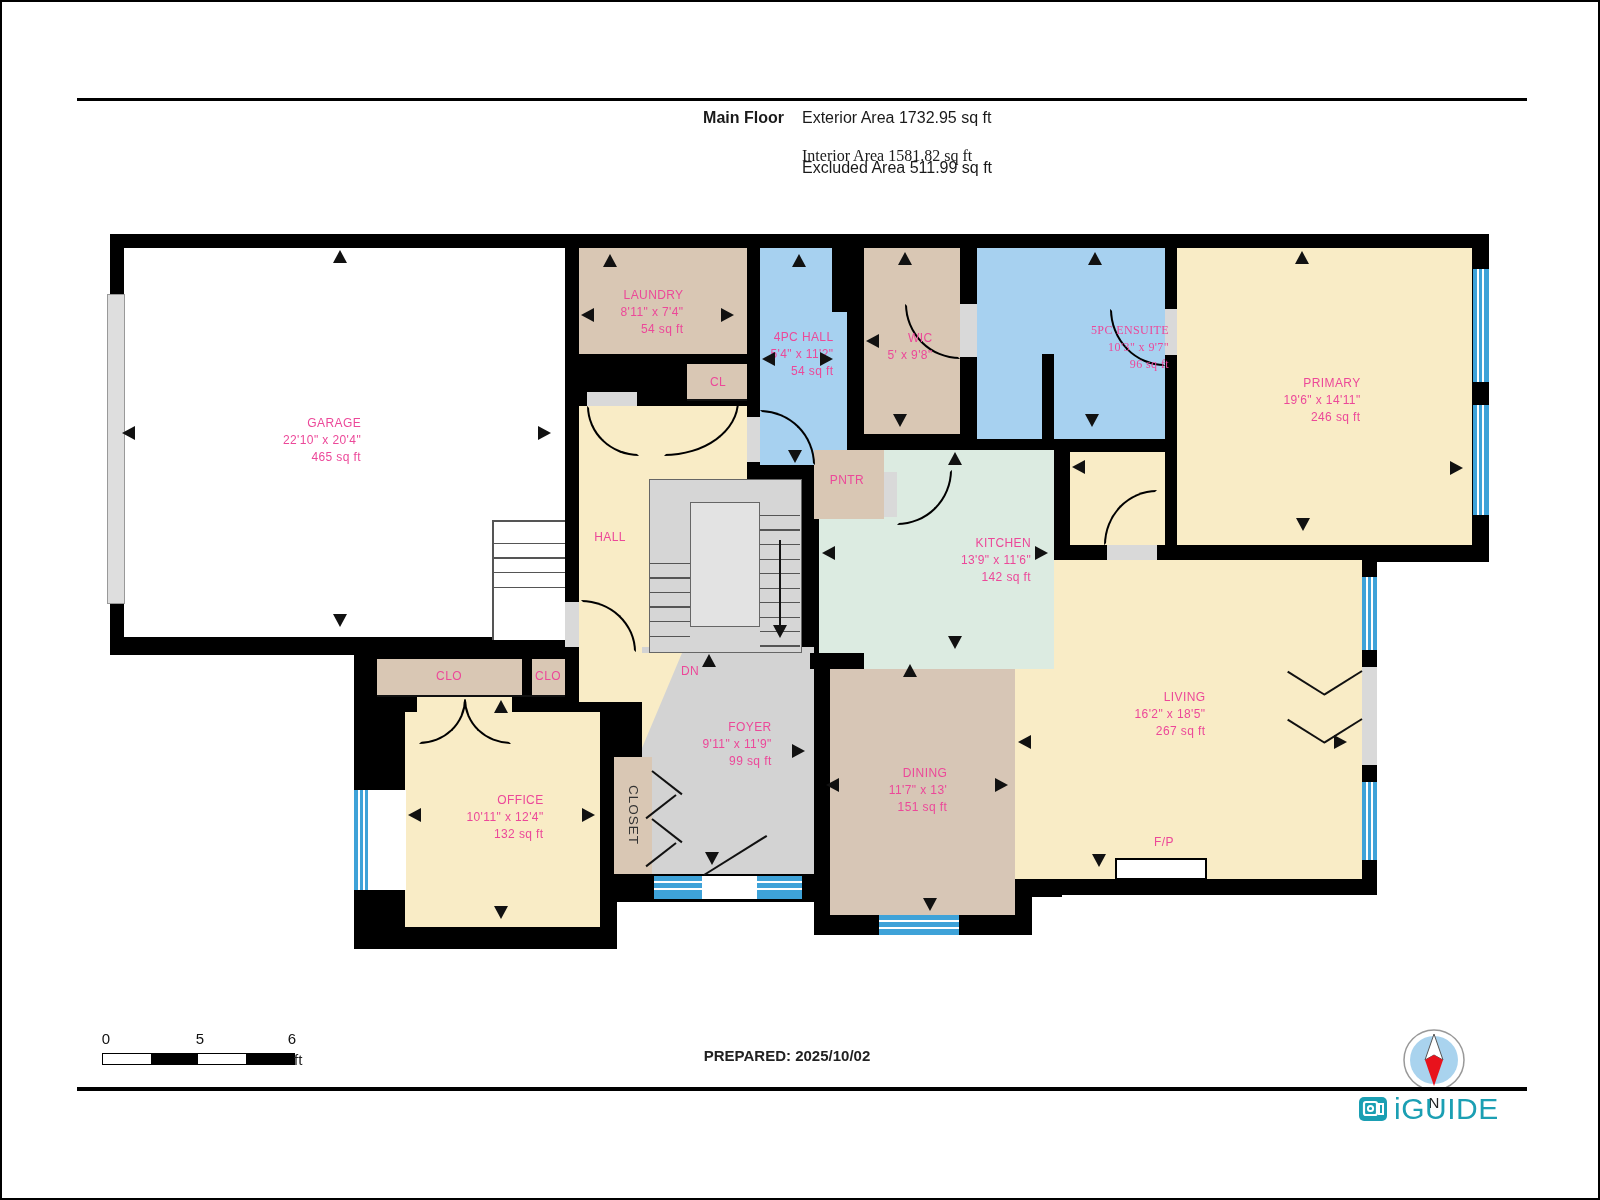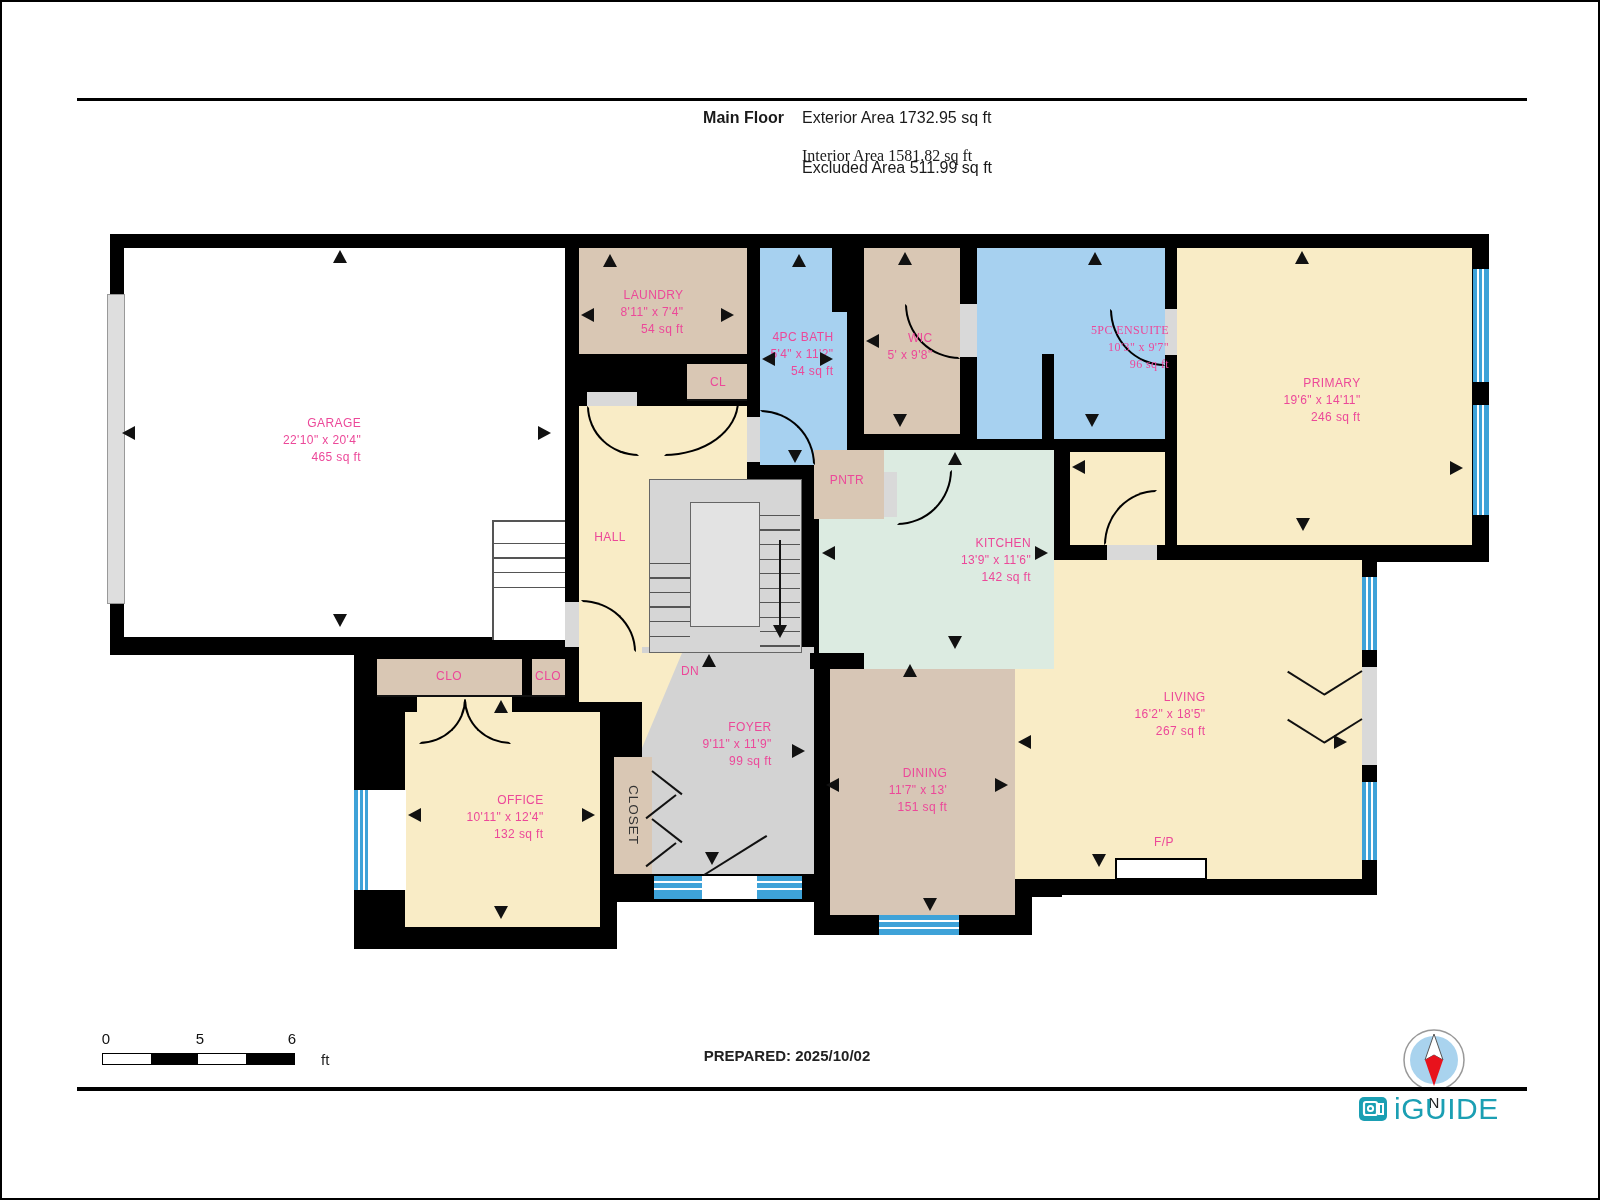--- a/index.html
+++ b/index.html
@@ -150,21 +150,21 @@
     </div>
   <div class="rl" style="left:650px;top:310px;">
     <div>LAUNDRY</div>
       <div>8'11" x 7'4"</div>
       <div>54 sq ft</div>
     </div>
   <div class="rl" style="left:716px;top:380px;">
     <div>CL</div>
     </div>
   <div class="rl" style="left:800px;top:352px;">
-    <div>4PC BATH</div>
+    <div>4PC HALL</div>
       <div>5'4" x 11'2"</div>
       <div>54 sq ft</div>
     </div>
   <div class="rl" style="left:908px;top:345px;">
     <div>WIC</div>
       <div>5' x 9'8"</div>
     </div>
   <div class="rl" style="left:1128px;top:345px;font-family:Liberation Serif, serif;">
     <div>5PC ENSUITE</div>
       <div>10'3" x 9'7"</div>
@@ -258,21 +258,21 @@
   <div class="ad" style="left:492px;top:904px;"></div>
   <div class="ar2" style="left:790px;top:742px;"></div>
   <div class="au" style="left:700px;top:652px;"></div>
   <div class="ad" style="left:703px;top:850px;"></div>
 
   <div class="scalenum" style="left:104px;top:1028px;">0</div>
   <div class="scalenum" style="left:198px;top:1028px;">5</div>
   <div class="scalenum" style="left:290px;top:1028px;">6</div>
   <div class="abs" style="left:100px;top:1051px;width:193px;height:12px;border:1.5px solid #000;box-sizing:border-box;
        background:linear-gradient(to right,#fff 0 25%,#000 25% 50%,#fff 50% 75%,#000 75% 100%);"></div>
-  <div class="abs footer-small" style="left:319px;top:1049px;">ft</div>
+  <div class="abs footer-small" style="left:292px;top:1049px;">ft</div>
   <div class="abs footer-small" style="left:785px;top:1045px;transform:translateX(-50%);font-weight:bold;">PREPARED: 2025/10/02</div>
 
   <div class="abs" style="left:1400px;top:1026px;width:64px;height:64px;">
     <svg width="64" height="64" viewBox="0 0 64 64">
       <circle cx="32" cy="32" r="30" fill="#ffffff" stroke="#999" stroke-width="1.5"></circle>
       <circle cx="32" cy="32" r="24" fill="#a9d3ee"></circle>
       <polygon points="32,6 41,32 32,27 23,32" fill="#ffffff" stroke="#555" stroke-width="1"></polygon>
       <polygon points="23,32 32,27 41,32 32,58" fill="#e8121c"></polygon>
     </svg>
   </div>

